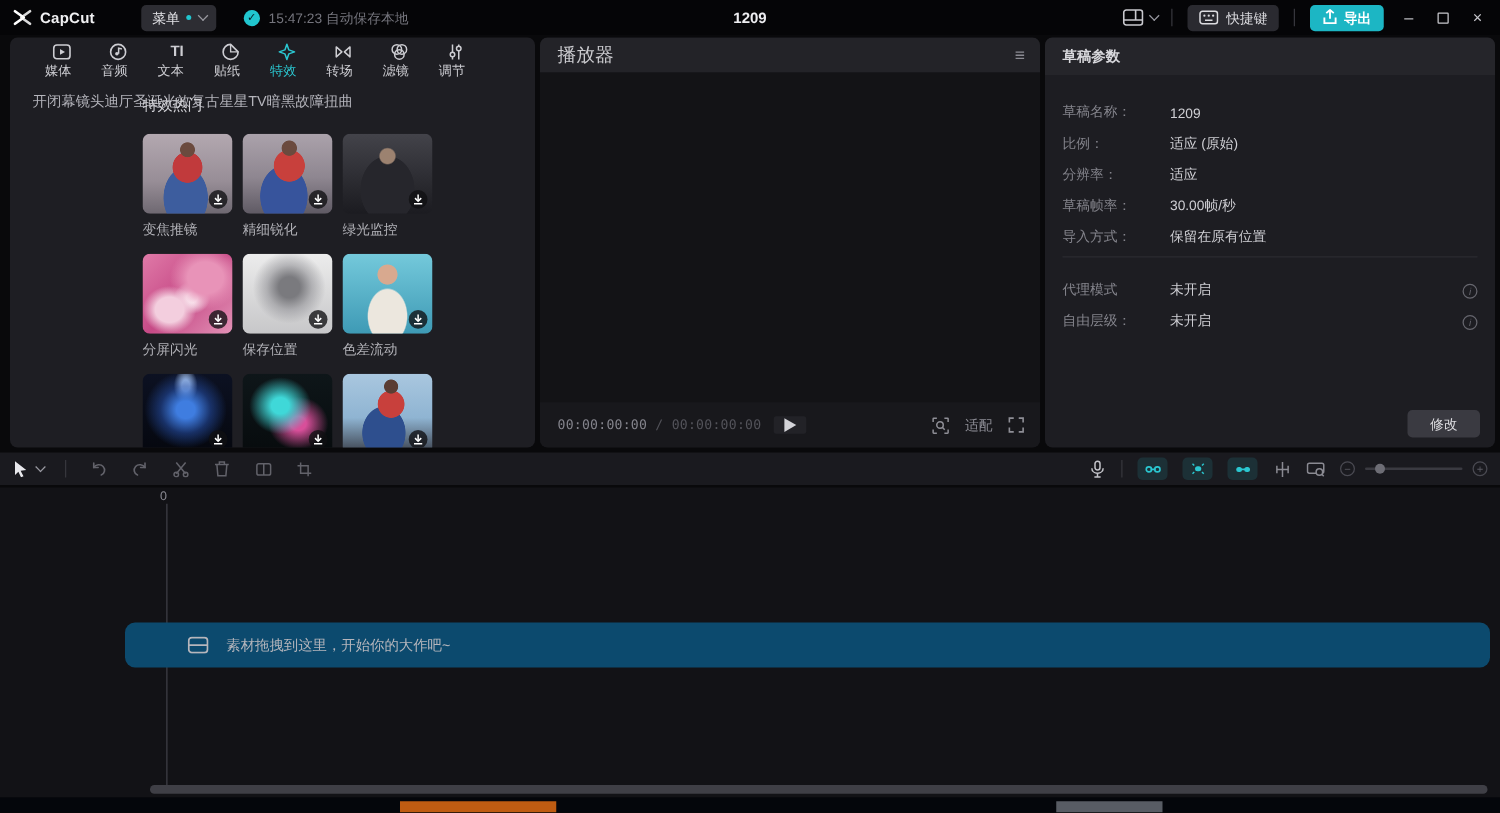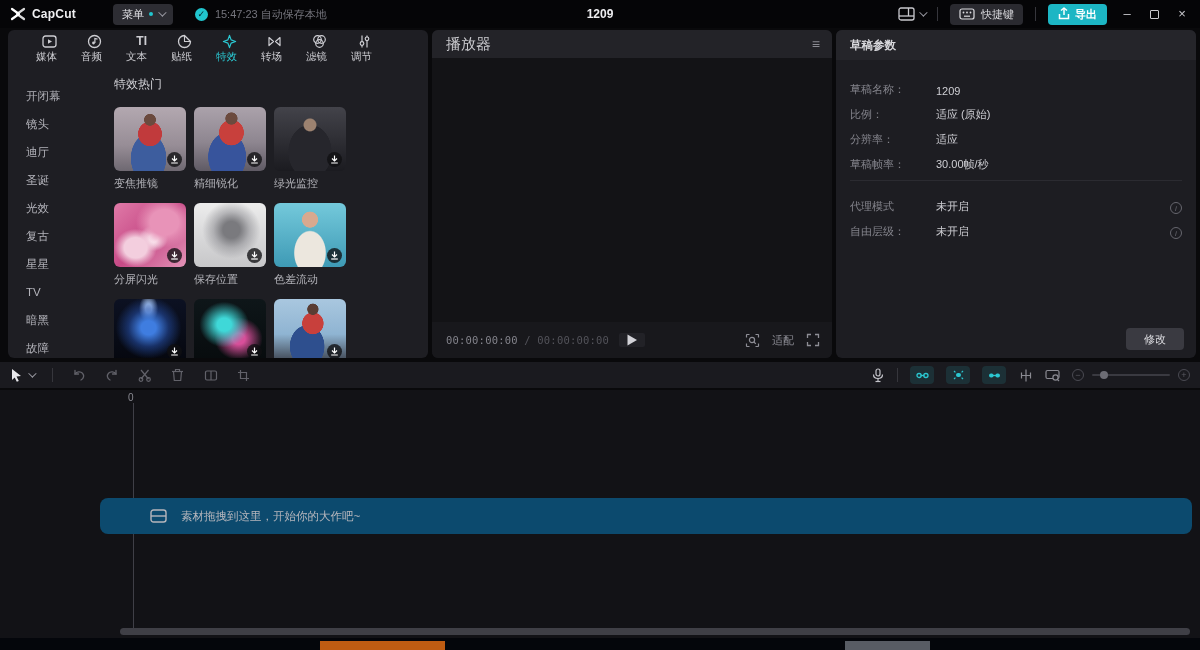--- a/index.html
+++ b/index.html
@@ -37,21 +37,21 @@
   .panel-player{ left:432px; width:400px; background:#17171b; }
   .panel-draft { left:836px; width:360px; background:#1d1d22; }
 
   
   .tabbar { display:flex; padding-left:4px; height:34px; }
   .tab { width:45px; display:flex; flex-direction:column; align-items:flex-end; padding-top:3px; gap:1px; cursor:pointer; color:#cdcdd2; }
   .tab .tlabel { font-size:10.5px; }
   .tab.active { color:#2bc7d1; }
   .tab .ticon { height:16px; display:flex; align-items:center; justify-content:center; font-size:12px; font-weight:bold; }
 
-  .cat-col { position:absolute; left:0; top:44px; bottom:0; width:94px; padding:8px 0 0 18px; display:flex; flex-direction:column; }
+  .cat-col { position:absolute; left:0; top:30px; bottom:0; width:94px; padding:8px 0 0 18px; display:flex; flex-direction:row; }
   .cat-item { height:28px; line-height:28px; color:#b4b4bb; font-size:11.5px; cursor:pointer; white-space:nowrap; }
 
   .fx-content { position:absolute; left:94px; right:0; top:34px; bottom:0; padding:12px 0 0 12px; }
   .fx-title { font-size:12px; color:#d2d2d7; margin-bottom:14px; }
   .fx-grid { display:grid; grid-template-columns:repeat(3,72px); column-gap:8px; row-gap:12px; }
   .fx-card { width:72px; cursor:pointer; }
   .fx-thumb { width:72px; height:64px; border-radius:6px; position:relative; overflow:hidden; }
   .fx-label { margin-top:5px; font-size:11px; color:#b2b2b8; white-space:nowrap; overflow:hidden; }
   .dl-badge { position:absolute; right:4px; bottom:4px; width:15px; height:15px; border-radius:50%; background:rgba(15,15,18,.78); display:flex; align-items:center; justify-content:center; }
 
@@ -458,20 +458,24 @@
       <span class="dr-value">适应 (原始)</span>
     </div>
     <div class="dr-row">
       <span class="dr-label">分辨率：</span>
       <span class="dr-value">适应</span>
     </div>
     <div class="dr-row">
       <span class="dr-label">草稿帧率：</span>
       <span class="dr-value">30.00帧/秒</span>
     </div>
+    <div class="dr-row">
+      <span class="dr-label">导入方式：</span>
+      <span class="dr-value">保留在原有位置</span>
+    </div>
     <div class="dr-sep"></div>
     <div class="dr-row">
       <span class="dr-label">代理模式</span>
       <span class="dr-value">未开启</span>
       <span class="info-icon">i</span>
     </div>
     <div class="dr-row">
       <span class="dr-label">自由层级：</span>
       <span class="dr-value">未开启</span>
       <span class="info-icon">i</span>

